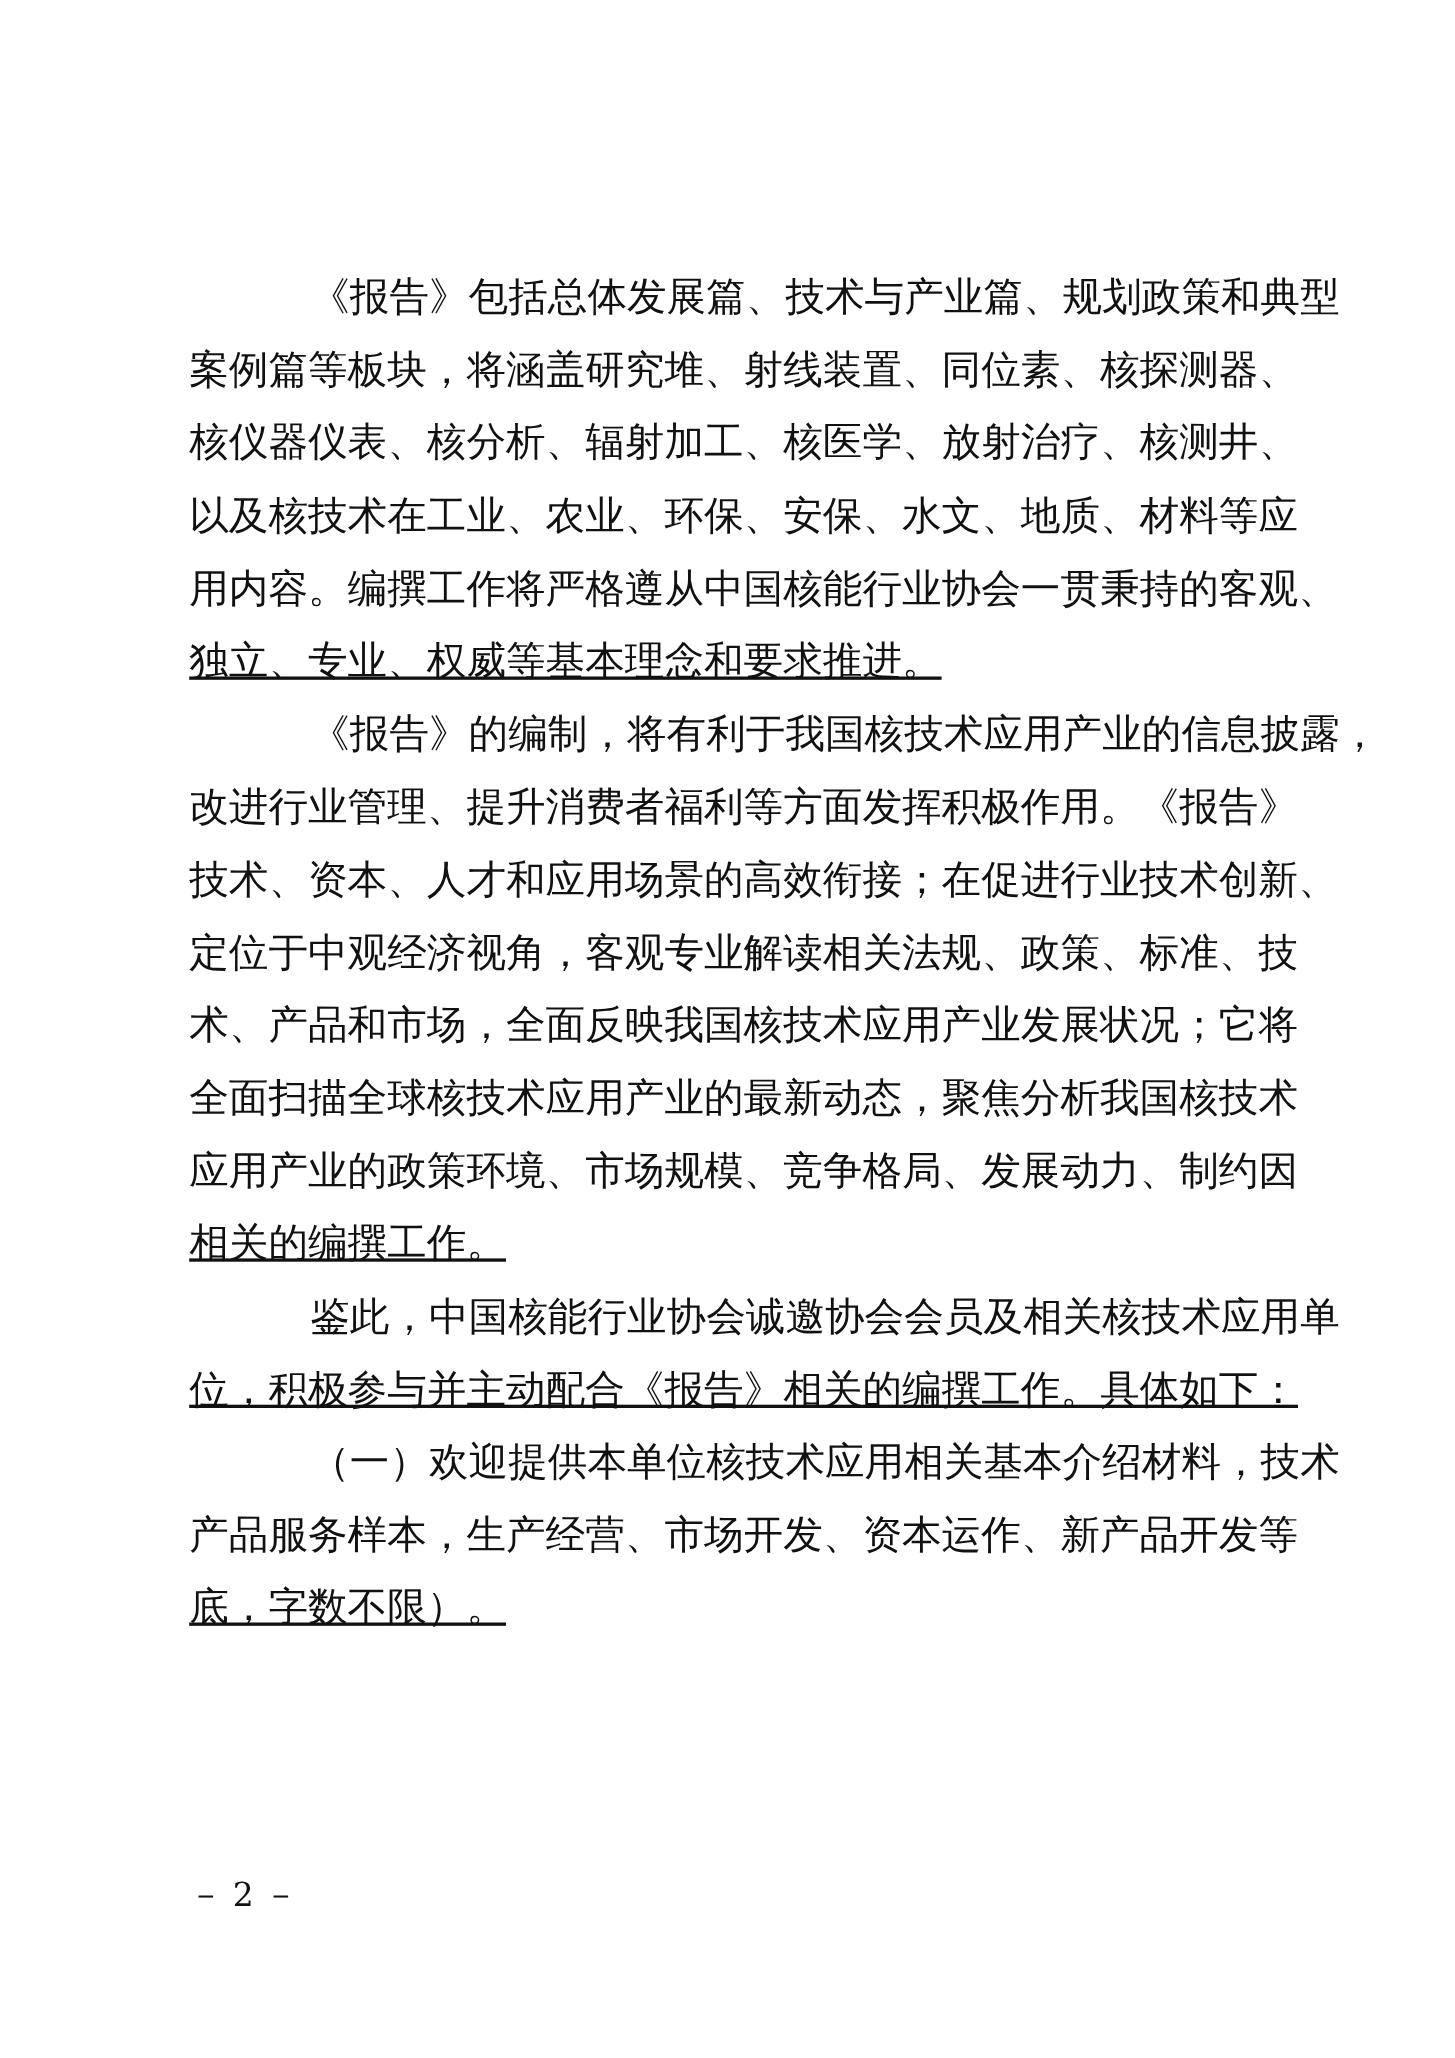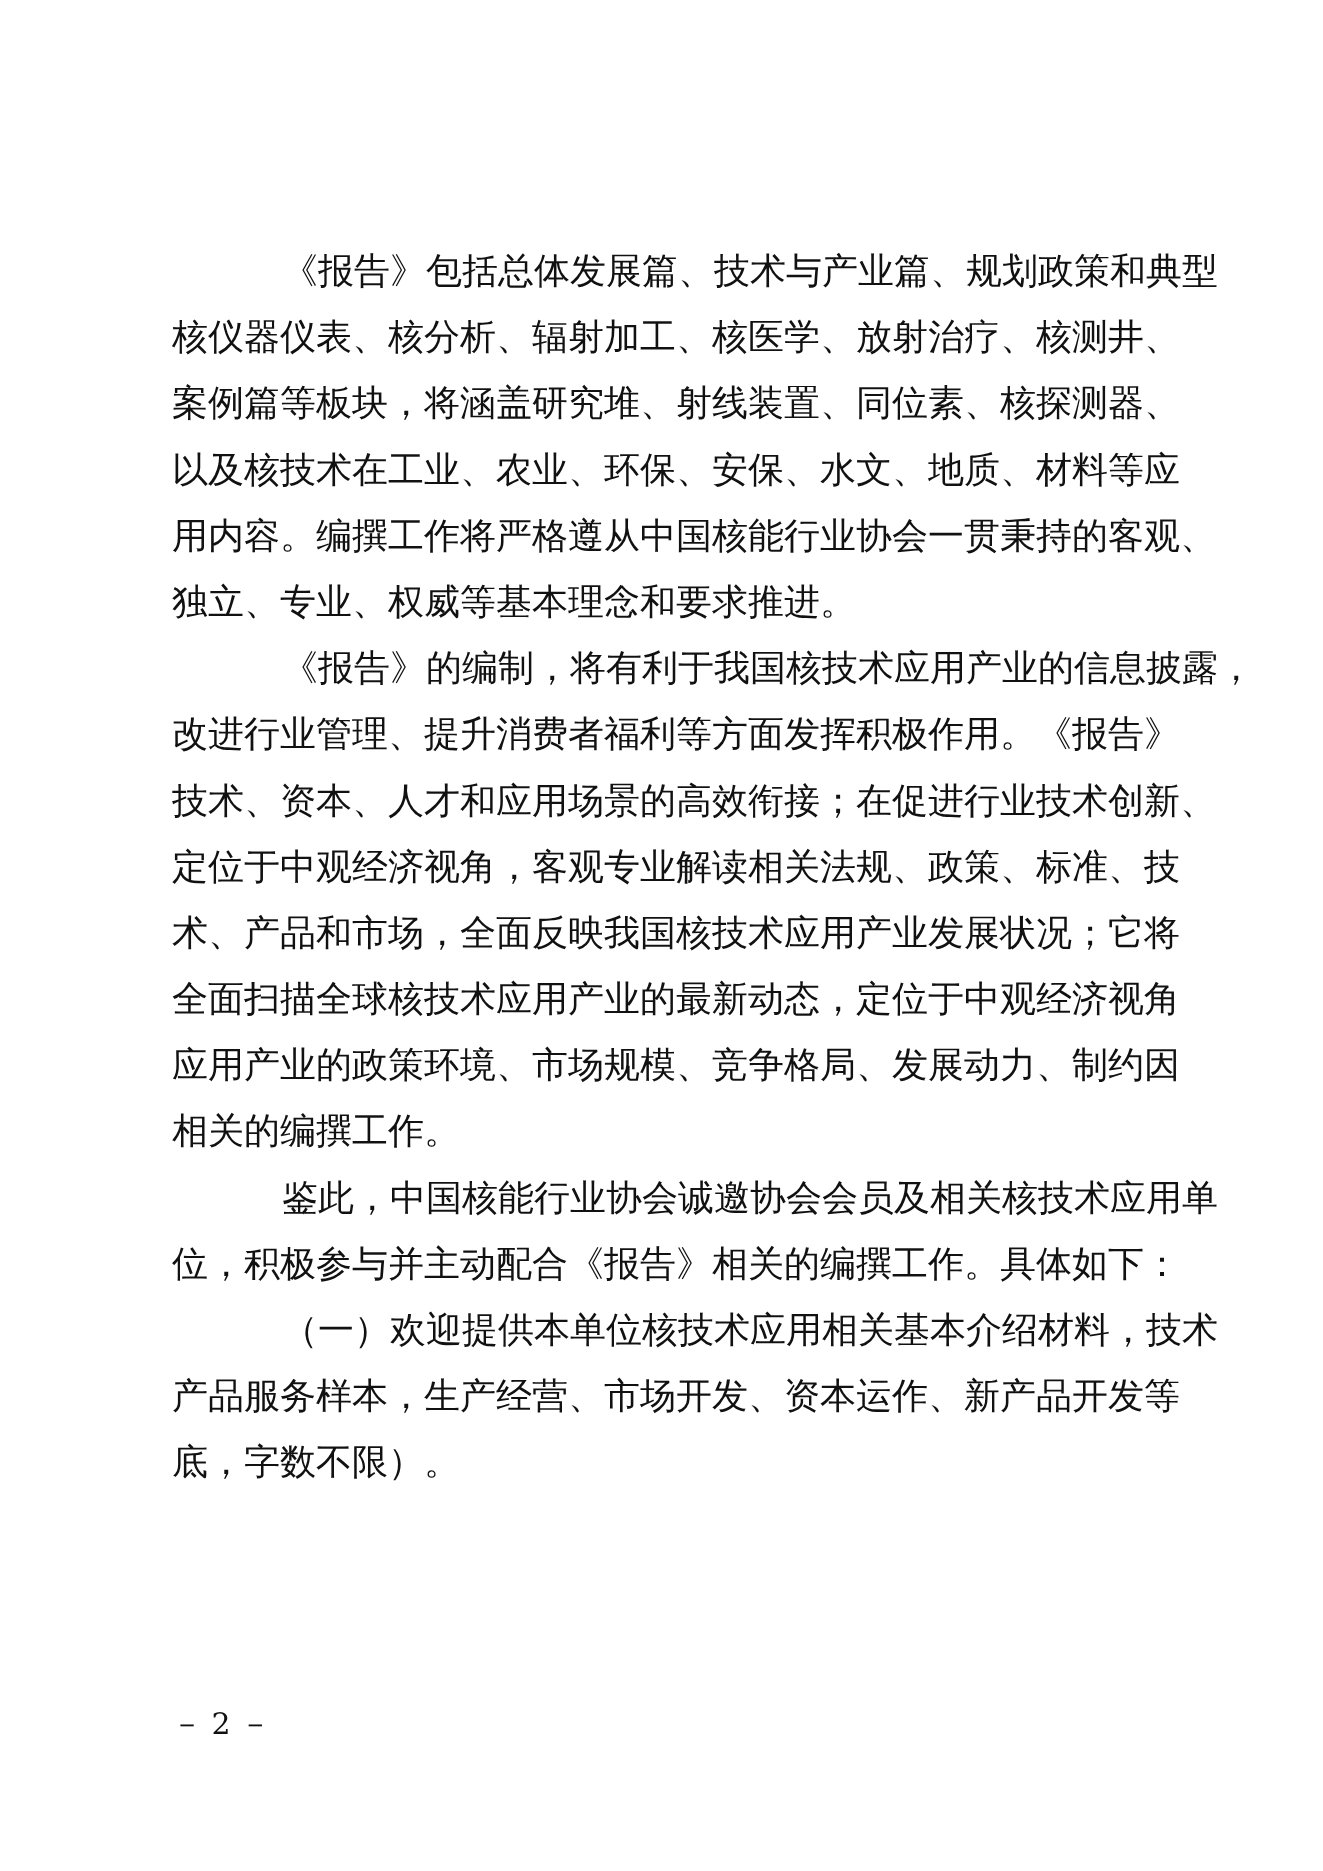--- a/index.html
+++ b/index.html
@@ -32,20 +32,21 @@
       height: 66.2px;
       line-height: 66.2px;
       font-size: 36px;
       white-space: nowrap;
       letter-spacing: 0px;
       text-align: justify;
       text-align-last: justify;
     }
     .line.last {
       text-align-last: left;
+      text-decoration: underline;
     }
     .line.indent {
       padding-left: 110px;
     }
     .page-number {
       position: absolute;
       left: 172px;
       top: 1704px;
       font-family: "DejaVu Serif", "Liberation Serif", serif;
       font-size: 30px;
@@ -55,34 +56,34 @@
     }
   </style>
 </head>
 <body>
 
 <div class="page">
   <div class="body-text">
 
     <div class="paragraph">
       <div class="line indent">《报告》包括总体发展篇、技术与产业篇、规划政策和典型</div>
+      <div class="line">案例篇等板块，将涵盖研究堆、射线装置、同位素、核探测器、</div>
       <div class="line">核仪器仪表、核分析、辐射加工、核医学、放射治疗、核测井、</div>
-      <div class="line">案例篇等板块，将涵盖研究堆、射线装置、同位素、核探测器、</div>
       <div class="line">以及核技术在工业、农业、环保、安保、水文、地质、材料等应</div>
       <div class="line">用内容。编撰工作将严格遵从中国核能行业协会一贯秉持的客观、</div>
       <div class="line last">独立、专业、权威等基本理念和要求推进。</div>
     </div>
 
     <div class="paragraph">
       <div class="line indent">《报告》的编制，将有利于我国核技术应用产业的信息披露，</div>
       <div class="line">改进行业管理、提升消费者福利等方面发挥积极作用。《报告》</div>
       <div class="line">技术、资本、人才和应用场景的高效衔接；在促进行业技术创新、</div>
       <div class="line">定位于中观经济视角，客观专业解读相关法规、政策、标准、技</div>
       <div class="line">术、产品和市场，全面反映我国核技术应用产业发展状况；它将</div>
-      <div class="line">全面扫描全球核技术应用产业的最新动态，定位于中观经济视角</div>
+      <div class="line">全面扫描全球核技术应用产业的最新动态，聚焦分析我国核技术</div>
       <div class="line">应用产业的政策环境、市场规模、竞争格局、发展动力、制约因</div>
       <div class="line last">相关的编撰工作。</div>
     </div>
 
     <div class="paragraph">
       <div class="line indent">鉴此，中国核能行业协会诚邀协会会员及相关核技术应用单</div>
       <div class="line last">位，积极参与并主动配合《报告》相关的编撰工作。具体如下：</div>
     </div>
 
     <div class="paragraph">

